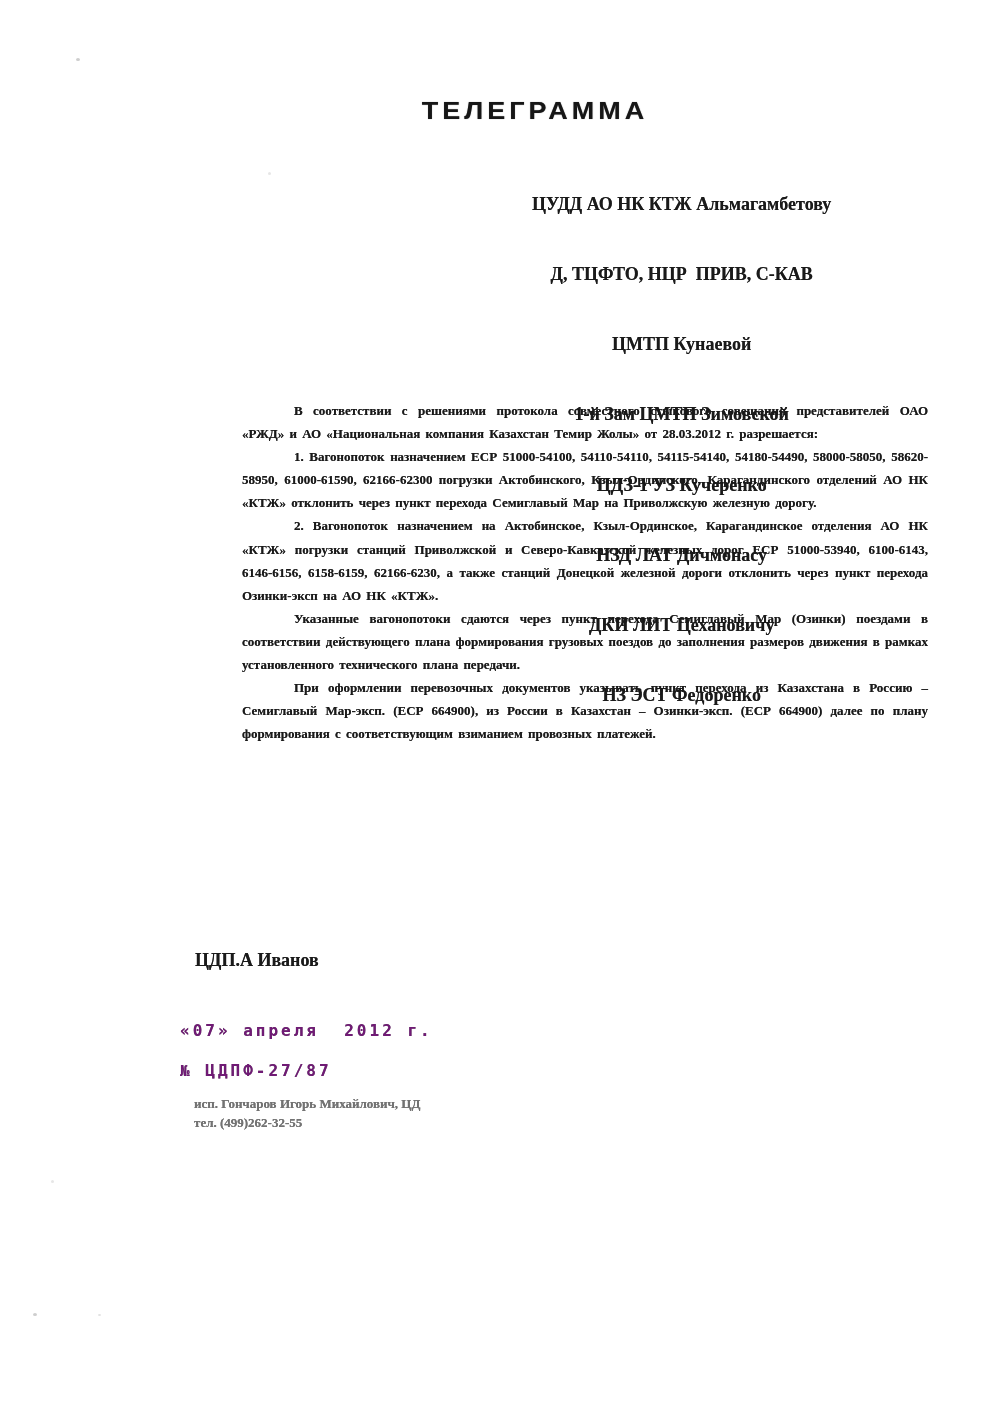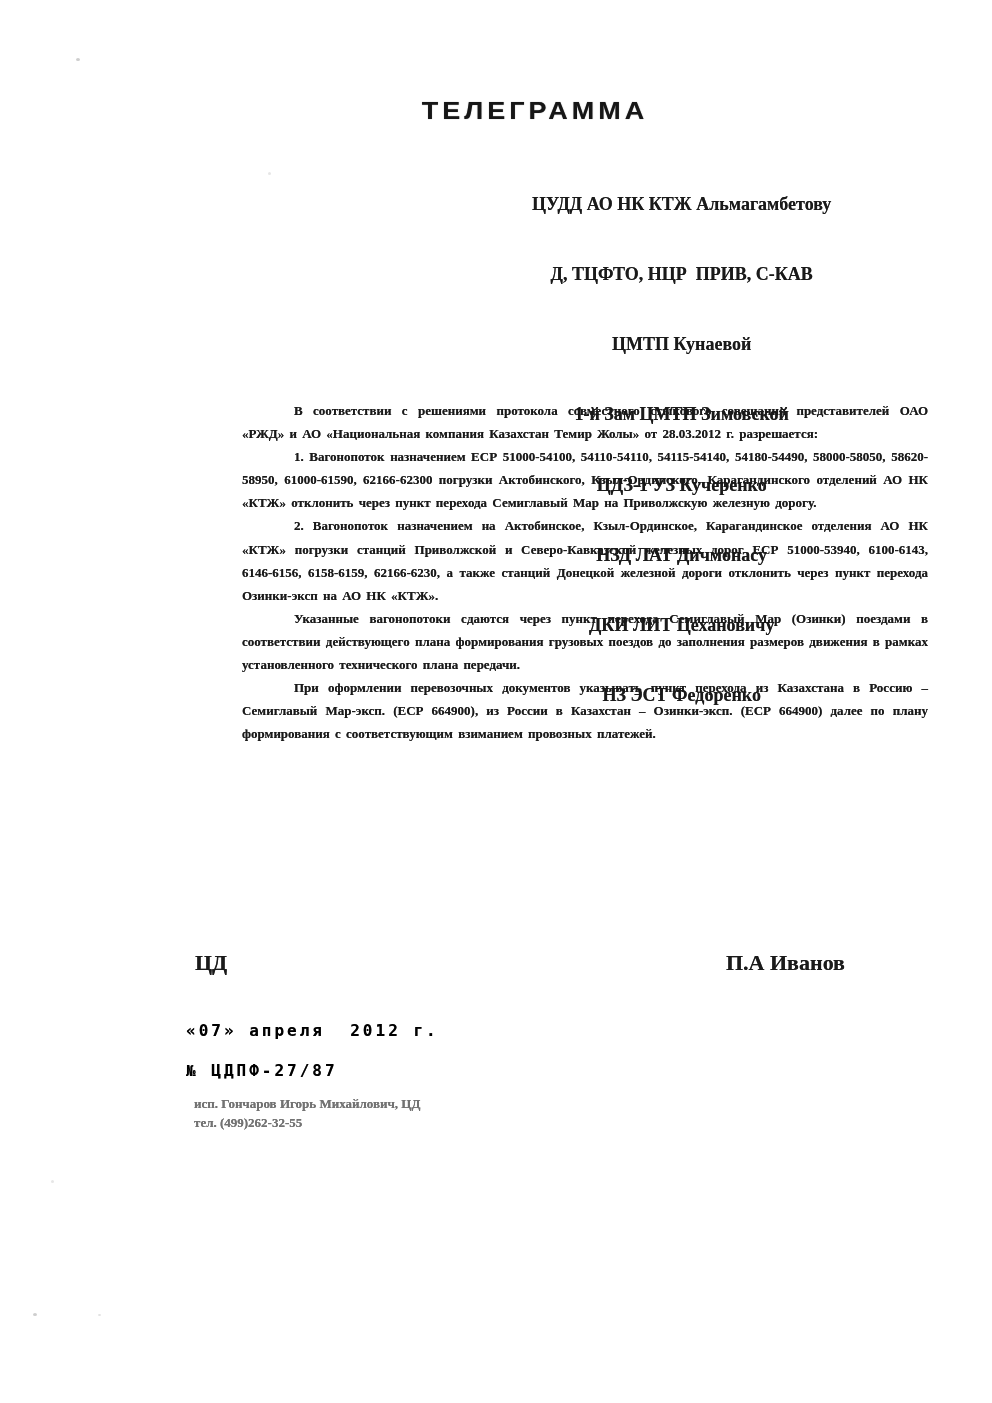--- a/index.html
+++ b/index.html
@@ -62,35 +62,34 @@
     margin: 0;
     text-indent: 52px;
   }
 
   .signature-row {
     position: absolute;
     left: 195px;
     top: 950px;
     width: 686px;
     display: flex;
-    justify-content: space-between;
-    font-size: 22px;
+    font-size: 18px;
     font-weight: bold;
     text-shadow: 0 0 0.6px rgba(15,15,15,0.7);
   }
   .signature-row .sig-right { padding-right: 36px; }
 
   .dateline, .numline {
     position: absolute;
-    left: 186px;
+    left: 180px;
     font-family: "DejaVu Sans Mono", monospace;
     font-weight: bold;
     font-size: 16px;
     letter-spacing: 3px;
-    color: #000000;
+    color: #701a75;
     white-space: pre;
     transform: scaleY(0.95);
     text-shadow: 0 0 0.5px rgba(30,30,30,0.6);
   }
   .dateline { top: 1021px; }
   .numline  { top: 1061px; }
 
   .executor, .phone {
     position: absolute;
     left: 194px;

